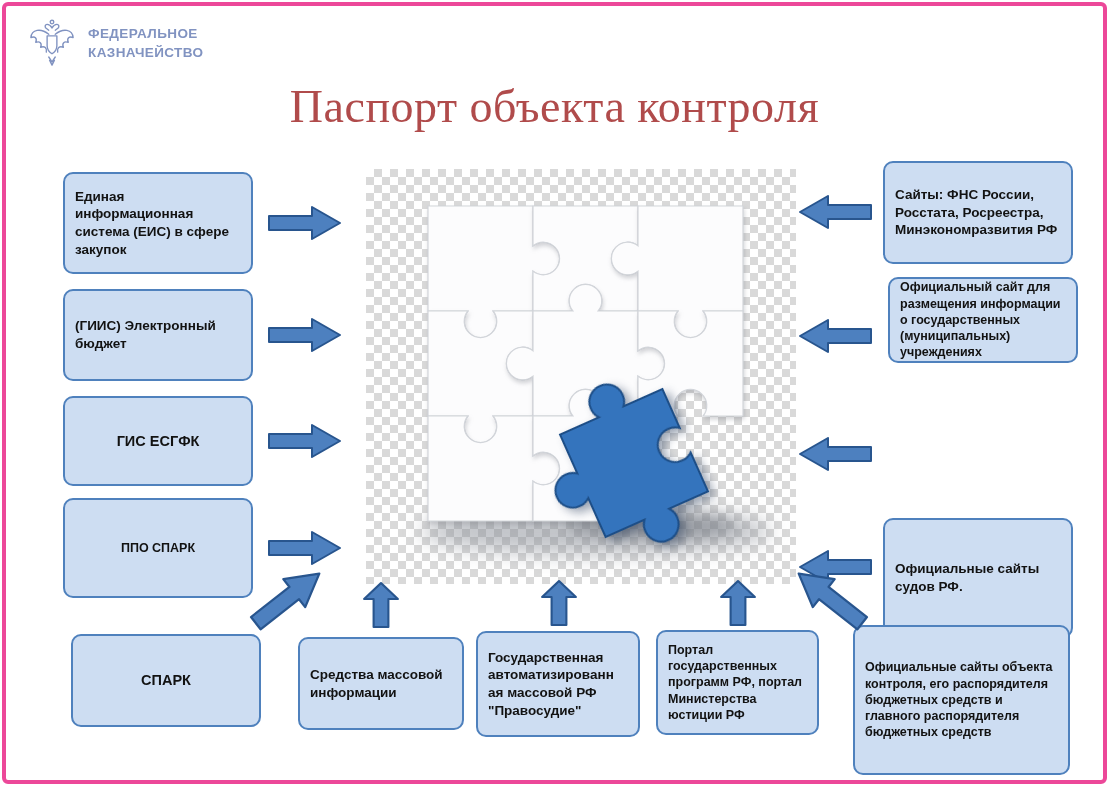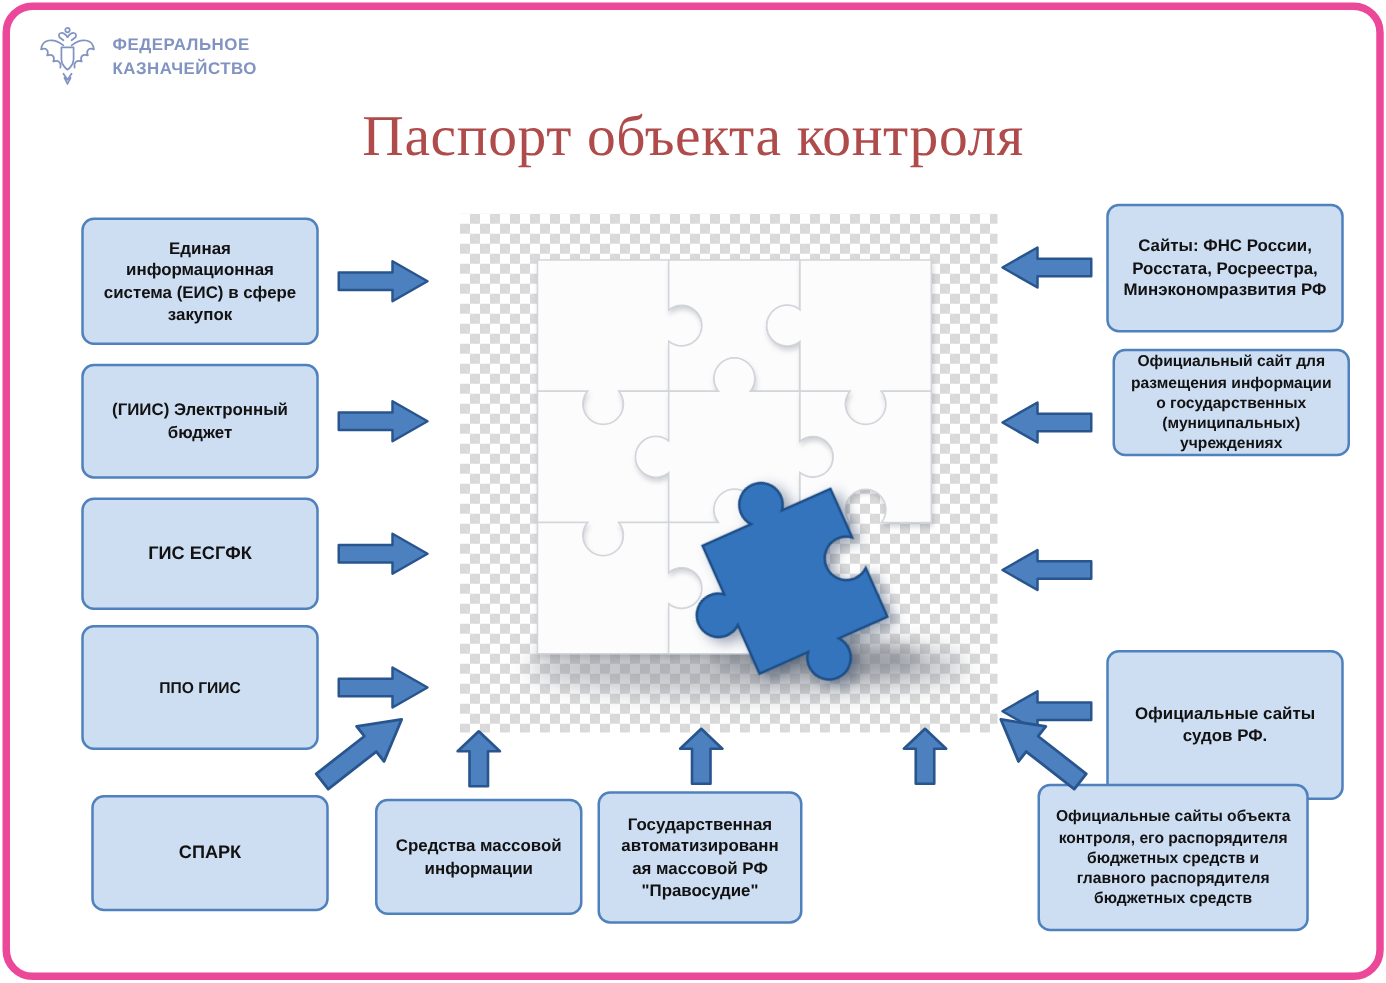--- a/index.html
+++ b/index.html
@@ -1,28 +1,28 @@
 <!DOCTYPE html>
 <html><head>
 <meta charset="utf-8">
 <style>
   *{margin:0;padding:0;box-sizing:border-box}
   html,body{width:1109px;height:786px}
   body{background:#fff;font-family:"Liberation Sans",sans-serif;position:relative;overflow:hidden}
-  .slide{position:absolute;inset:2px;border:6px solid #ec4899;border-radius:24px;background:#fff}
+  .slide{position:absolute;inset:2px;border:4px solid #ec4899;border-radius:6px;background:#fff}
 
   .logo{position:absolute;left:20px;top:12px;display:flex;align-items:center;gap:10px}
   .logo-text{color:#8193c1;font-size:13.5px;font-weight:700;letter-spacing:.4px;line-height:1.4}
 
   .title{position:absolute;left:0;right:0;top:74px;text-align:center;
          font-family:"Liberation Serif",serif;font-size:46px;font-weight:400;
          color:#b04b4b;letter-spacing:.5px}
 
   .box{position:absolute;background:#cdddf2;border:2px solid #4f81bd;border-radius:10px;
-       display:flex;align-items:center;justify-content:center;text-align:center;
+       display:flex;align-items:center;justify-content:center;
        font-weight:700;color:#121212;padding:8px 10px;font-size:13.5px;line-height:1.3}
   .box.small{font-size:12.5px}
 
   .arrow{position:absolute}
   .arrow svg{width:100%;height:100%;display:block;overflow:visible}
   .arrow polygon{fill:#4d80bf;stroke:#28558e;stroke-width:2;stroke-linejoin:round}
 
   .puzzle{position:absolute;left:360px;top:163px;width:430px;height:415px;
     background-color:#fff;
     background-image:
@@ -56,21 +56,21 @@
       <div>ФЕДЕРАЛЬНОЕ</div>
       <div>КАЗНАЧЕЙСТВО</div>
     </div>
   </div>
 
   <h1 class="title">Паспорт объекта контроля</h1>
 
   <div class="box" style="left:57px;top:166px;width:190px;height:102px">Единая информационная система (ЕИС) в сфере закупок</div>
   <div class="box" style="left:57px;top:283px;width:190px;height:92px">(ГИИС) Электронный бюджет</div>
   <div class="box" style="left:57px;top:390px;width:190px;height:90px;font-size:14.5px">ГИС ЕСГФК</div>
-  <div class="box small" style="left:57px;top:492px;width:190px;height:100px">ППО ГИИС</div>
+  <div class="box small" style="left:57px;top:492px;width:190px;height:100px">ППО СПАРК</div>
 
   <div class="arrow" style="left:262px;top:199px;width:74px;height:36px">
     <svg viewBox="0 0 74 36" preserveAspectRatio="none">
         <polygon points="1,11 44,11 44,2 72,18 44,34 44,25 1,25"></polygon>
       </svg>
   </div>
   <div class="arrow" style="left:262px;top:311px;width:74px;height:36px">
     <svg viewBox="0 0 74 36" preserveAspectRatio="none">
         <polygon points="1,11 44,11 44,2 72,18 44,34 44,25 1,25"></polygon>
       </svg>
@@ -123,21 +123,22 @@
   </div>
   <div class="arrow" style="left:792px;top:543px;width:74px;height:36px;transform:rotate(180deg)">
     <svg viewBox="0 0 74 36" preserveAspectRatio="none">
         <polygon points="1,11 44,11 44,2 72,18 44,34 44,25 1,25"></polygon>
       </svg>
   </div>
 
   <div class="box" style="left:65px;top:628px;width:190px;height:93px;font-size:14.5px">СПАРК</div>
   <div class="box" style="left:292px;top:631px;width:166px;height:93px">Средства массовой информации</div>
   <div class="box" style="left:470px;top:625px;width:164px;height:106px">Государственная автоматизированн ая массовой РФ "Правосудие"</div>
-  <div class="box small" style="left:822px;top:619px;width:217px;height:118px">Официальные сайты объекта контроля, его распорядителя бюджетных средств и главного распорядителя бюджетных средств</div>
+  <div class="box small" style="left:650px;top:624px;width:163px;height:105px">Портал государственных программ РФ, портал Министерства юстиции РФ</div>
+  <div class="box small" style="left:847px;top:619px;width:217px;height:150px">Официальные сайты объекта контроля, его распорядителя бюджетных средств и главного распорядителя бюджетных средств</div>
 
   <div class="arrow" style="left:240px;top:572px;width:84px;height:40px;transform:rotate(-38deg)">
     <svg viewBox="0 0 74 36" preserveAspectRatio="none">
         <polygon points="1,11 44,11 44,2 72,18 44,34 44,25 1,25"></polygon>
       </svg>
   </div>
   <div class="arrow" style="left:356px;top:576px;width:38px;height:46px">
     <svg viewBox="0 0 36 46" preserveAspectRatio="none">
         <polygon points="11,45 11,17 2,17 18,1 34,17 25,17 25,45"></polygon>
       </svg>

